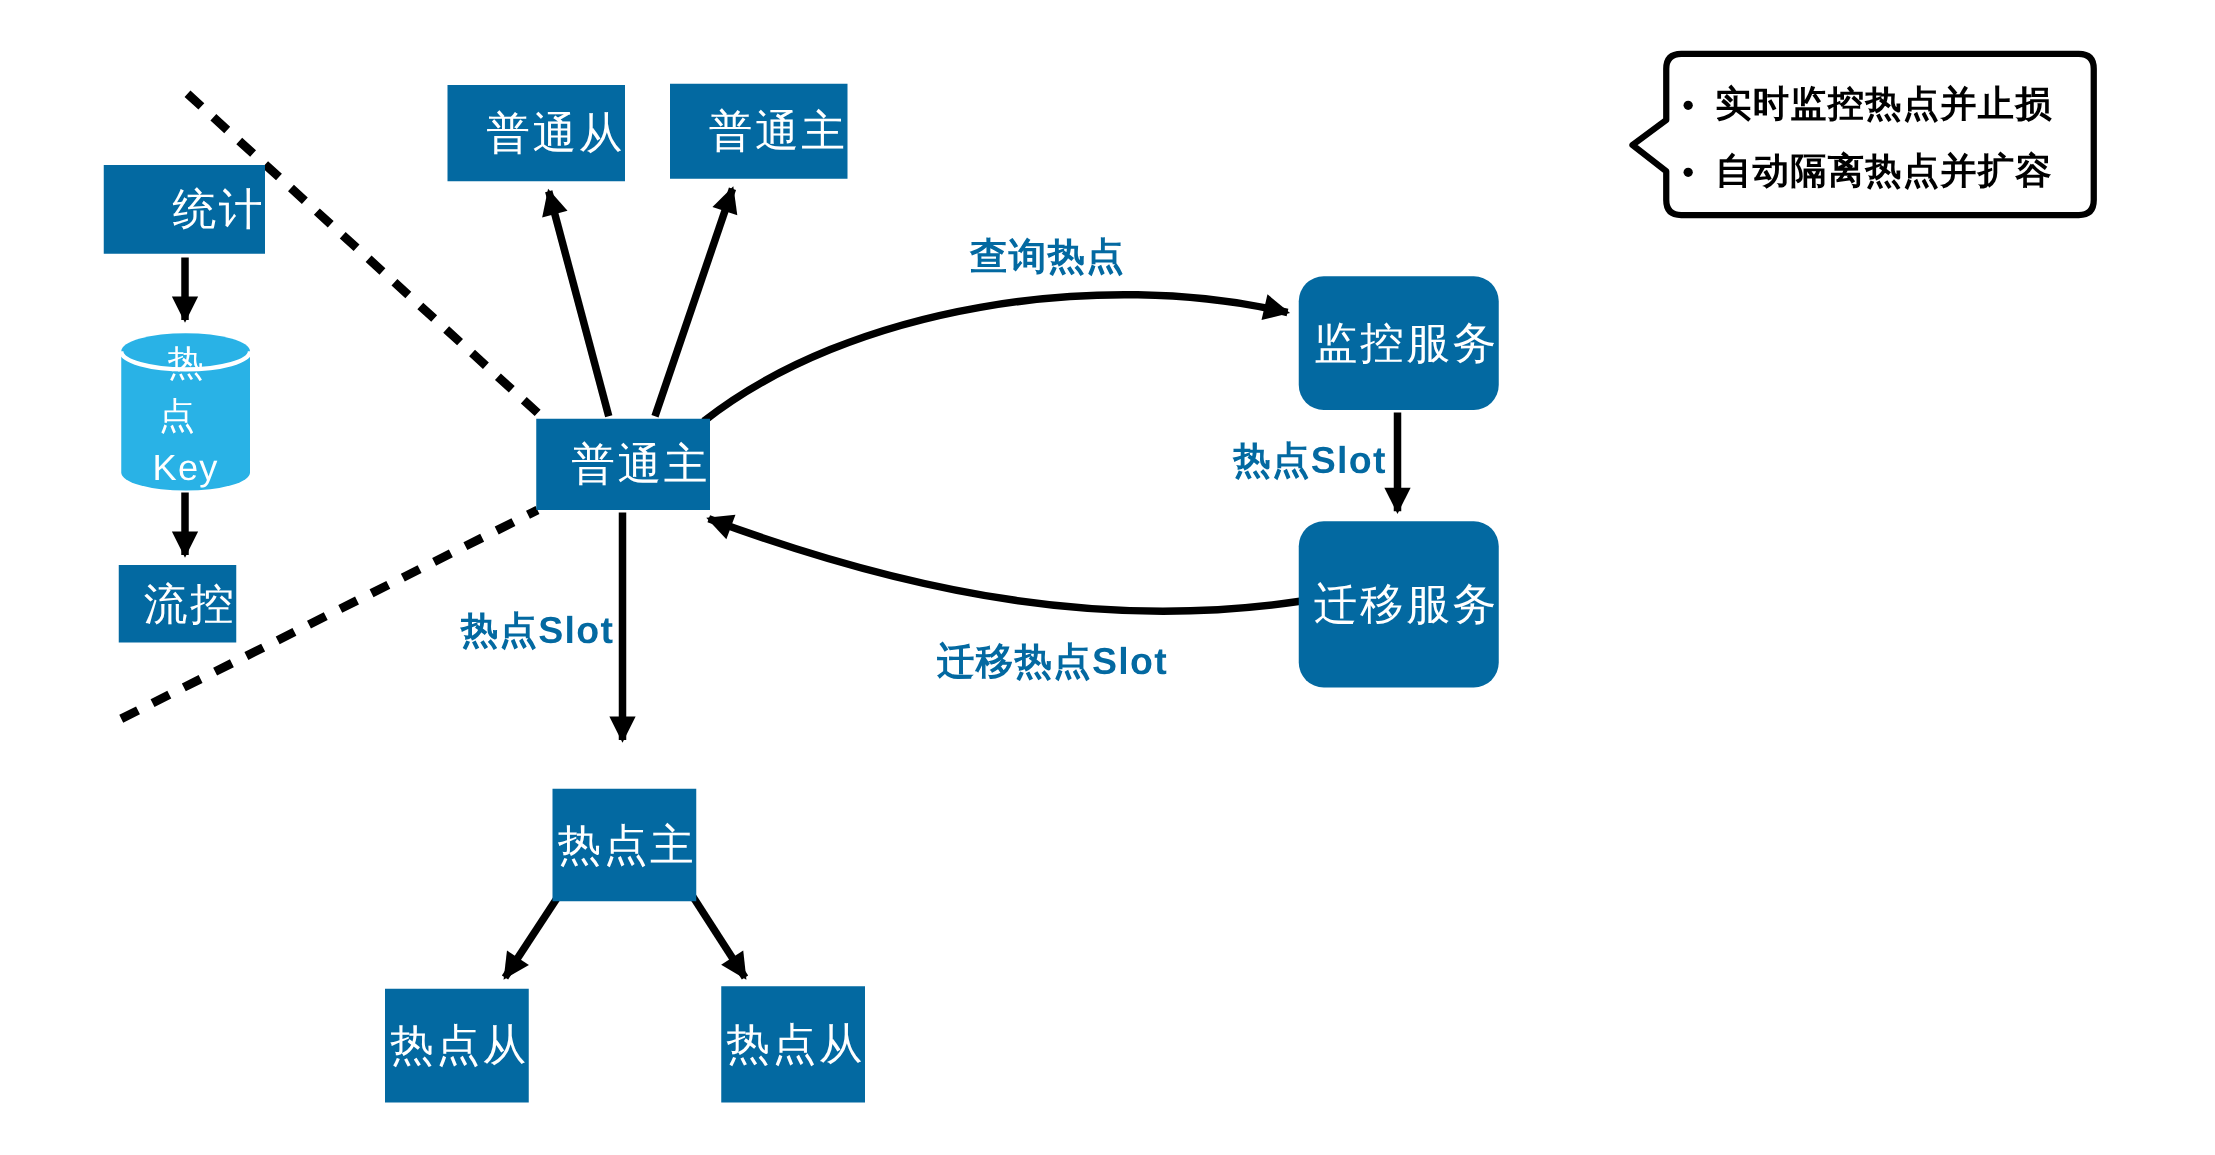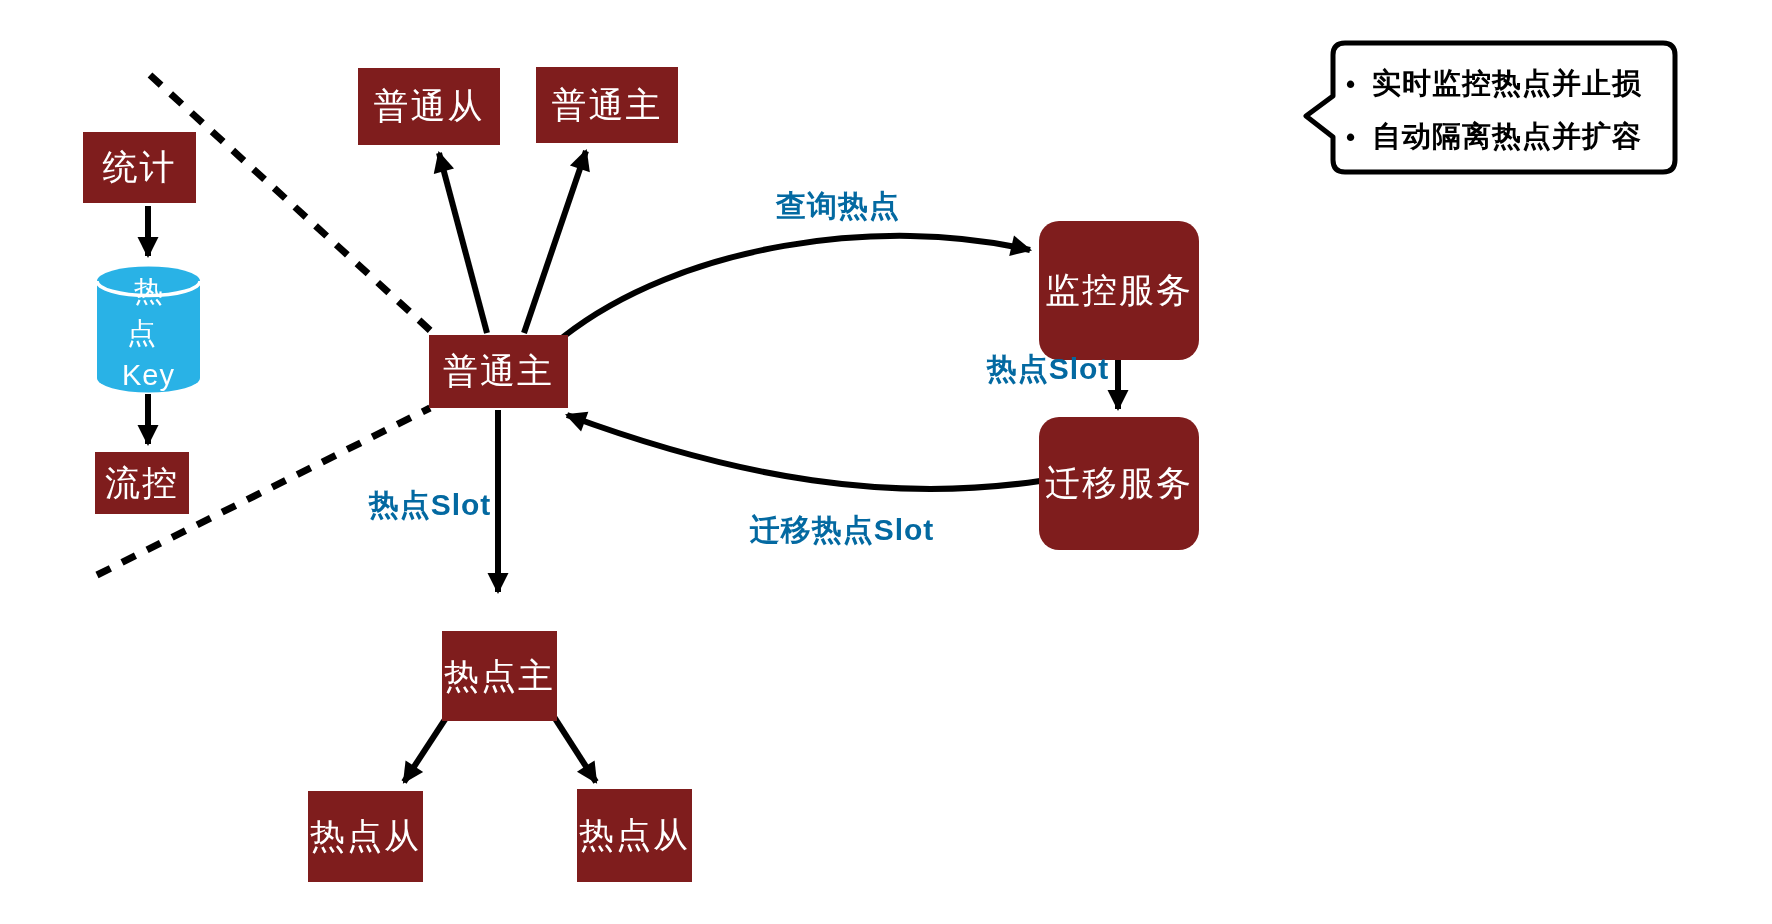--- a/index.html
+++ b/index.html
@@ -2,22 +2,22 @@
 <html><head>
 <meta charset="utf-8">
 <style>
   html,body{margin:0;padding:0;background:#fff;}
   #stage{
     position:relative;width:1772px;height:924px;background:#fff;overflow:hidden;
     font-family:"Liberation Sans",sans-serif;
   }
   #wires{position:absolute;left:0;top:0;width:1772px;height:924px;}
   .node{
-    position:absolute;background:#7f1d1d;color:#fff;
-    display:flex;align-items:center;justify-content:center;
+    position:absolute;background:#0369a1;color:#fff;
+    display:flex;align-items:center;justify-content:flex-end;
     font-size:35px;font-weight:500;letter-spacing:2px;white-space:nowrap;
   }
   .node.rounded{border-radius:20px;}
   .cyl-text{
     position:absolute;color:#fff;font-size:29px;font-weight:500;
     display:flex;flex-direction:column;align-items:center;justify-content:center;
     text-align:center;line-height:42px;letter-spacing:1px;
   }
   .cyl-line1{letter-spacing:14px;text-indent:14px;}
   .edge-label{
@@ -57,21 +57,21 @@
     <path d="M563,337 C680,245 880,215 1030,250" stroke="#000" stroke-width="6" fill="none" marker-end="url(#ah)"></path>
     <path d="M1040,481 C890,503 740,479 567,415" stroke="#000" stroke-width="6" fill="none" marker-end="url(#ah)"></path>
 
     <path d="M97,281 A51.5,14.5 0 0 1 200,281 L200,378 A51.5,14.5 0 0 1 97,378 Z" fill="#29B2E6"></path>
     <path d="M97,281 A51.5,14.5 0 0 0 200,281" fill="none" stroke="#fff" stroke-width="3.5"></path>
 
     <path d="M1345,43 H1663 Q1675,43 1675,55 V160 Q1675,172 1663,172 H1345
              Q1333,172 1333,160 V137 L1306,116 L1333,96 V55 Q1333,43 1345,43 Z" fill="#fff" stroke="#000" stroke-width="5" stroke-linejoin="round"></path>
   </svg>
 
-  <div class="node" style="left:83px;top:132px;width:113px;height:71px;">
+  <div class="node" style="left:83px;top:132px;width:129px;height:71px;">
     <span>统计</span>
   </div>
 
   <div class="cyl-text" style="left:97px;top:288px;width:103px;height:90px;">
     <span class="cyl-line1">热 点</span>
     <span>Key</span>
   </div>
 
   <div class="node" style="left:95px;top:452px;width:94px;height:62px;">
     <span>流控</span>
@@ -82,21 +82,21 @@
   </div>
 
   <div class="node" style="left:536px;top:67px;width:142px;height:76px;">
     <span>普通主</span>
   </div>
 
   <div class="node" style="left:429px;top:335px;width:139px;height:73px;">
     <span>普通主</span>
   </div>
 
-  <div class="node rounded" style="left:1039px;top:221px;width:160px;height:139px;">
+  <div class="node rounded" style="left:1039px;top:221px;width:160px;height:107px;">
     <span>监控服务</span>
   </div>
 
   <div class="node rounded" style="left:1039px;top:417px;width:160px;height:133px;">
     <span>迁移服务</span>
   </div>
 
   <div class="node" style="left:442px;top:600px;width:115px;height:90px;margin-top:31px;">
     <span>热点主</span>
   </div>

